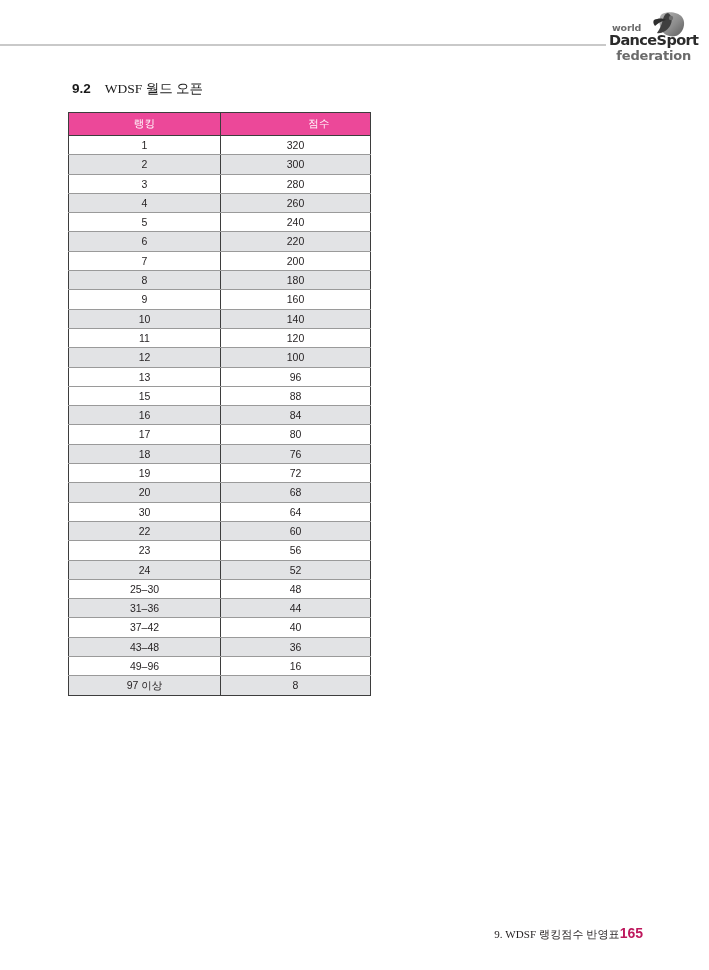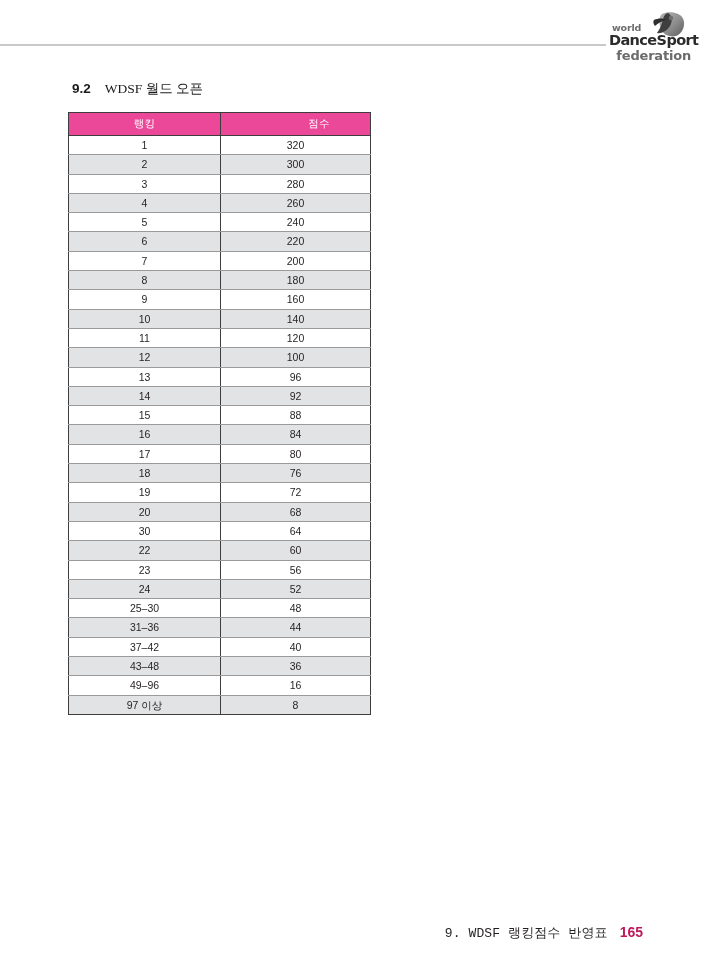--- a/index.html
+++ b/index.html
@@ -146,24 +146,23 @@
 
   
   .page-footer {
     position: absolute;
     right: 66px;
     bottom: 28px;
     display: flex;
     align-items: baseline;
   }
   .footer-label {
-    font-size: 13px;
+    font-size: 11px;
     color: #231f20;
-    font-family: Liberation Mono, monospace;
-    margin-right: 12px;
+    font-family: Liberation Serif, serif;
     letter-spacing: 0.1px;
   }
   .footer-pagenum {
     font-size: 14px;
     font-weight: bold;
     color: #be185d;
     font-family: "Liberation Sans", sans-serif;
   }
 </style>
 </head>
@@ -258,24 +257,20 @@
         <td>120</td>
       </tr>
       <tr class="row-even">
         <td>12</td>
         <td>100</td>
       </tr>
       <tr class="row-odd">
         <td>13</td>
         <td>96</td>
       </tr>
-      <tr class="row-even">
-        <td>14</td>
-        <td>92</td>
-      </tr>
       <tr class="row-odd">
         <td>15</td>
         <td>88</td>
       </tr>
       <tr class="row-even">
         <td>16</td>
         <td>84</td>
       </tr>
       <tr class="row-odd">
         <td>17</td>

